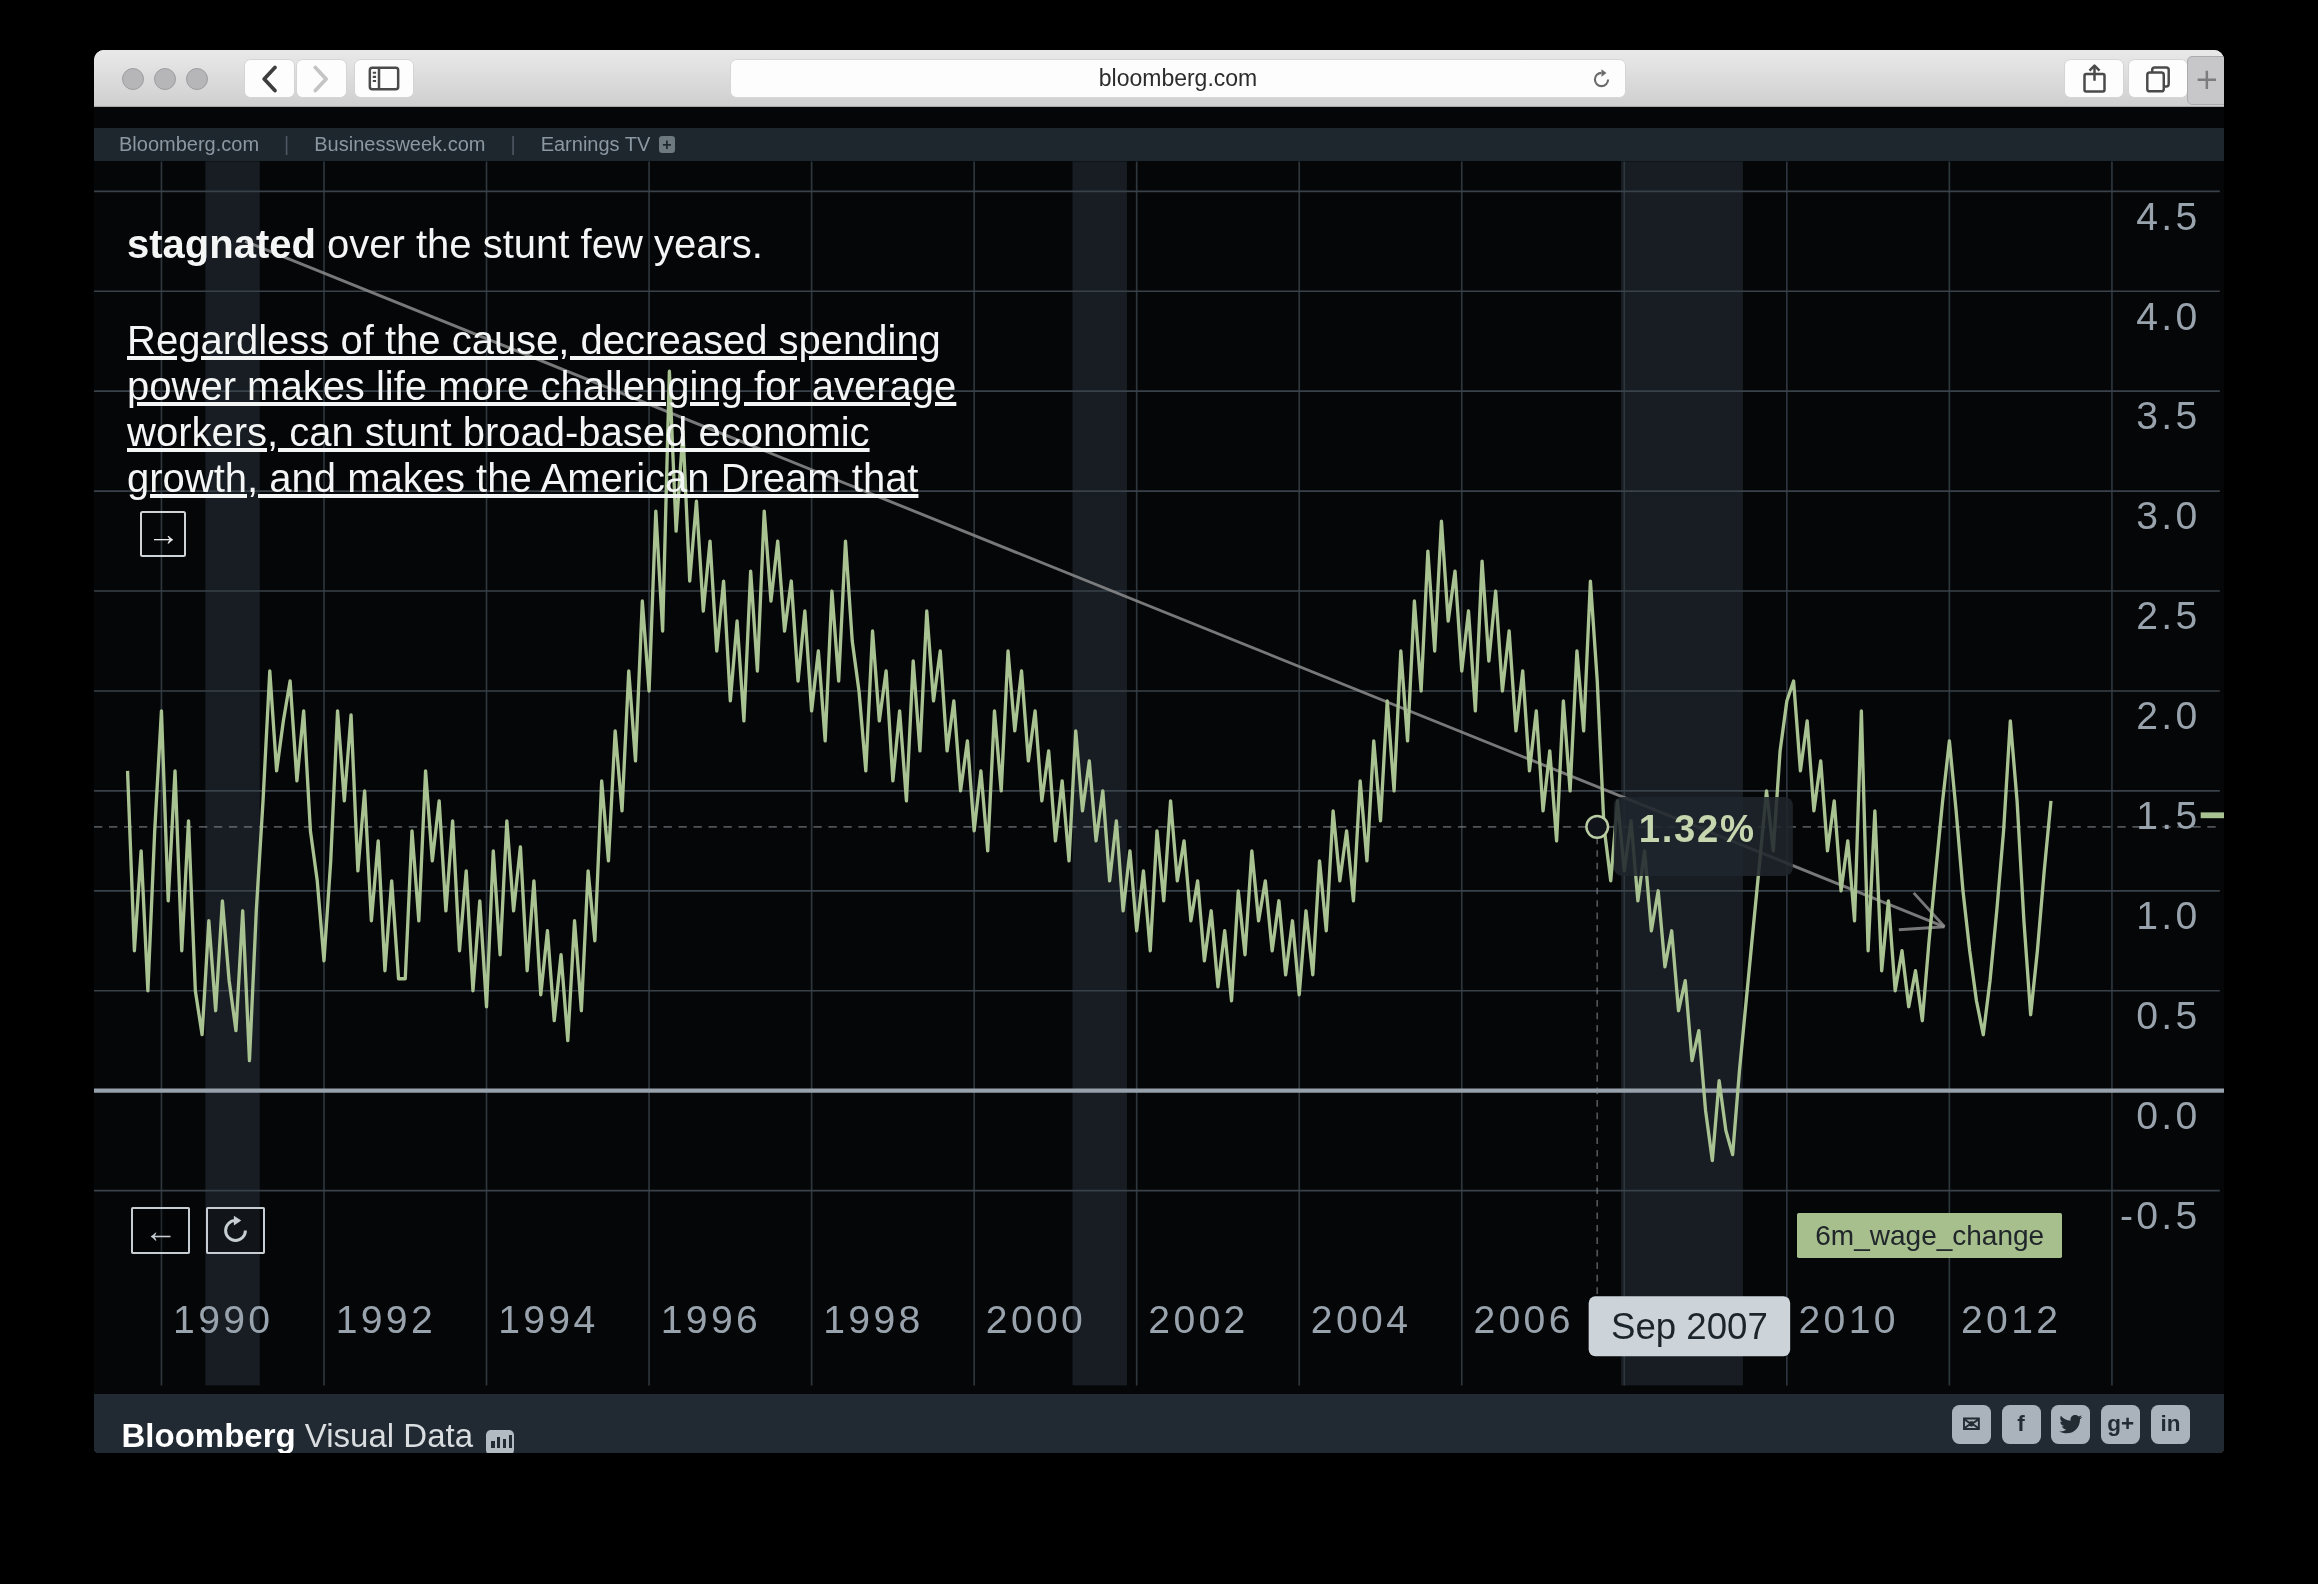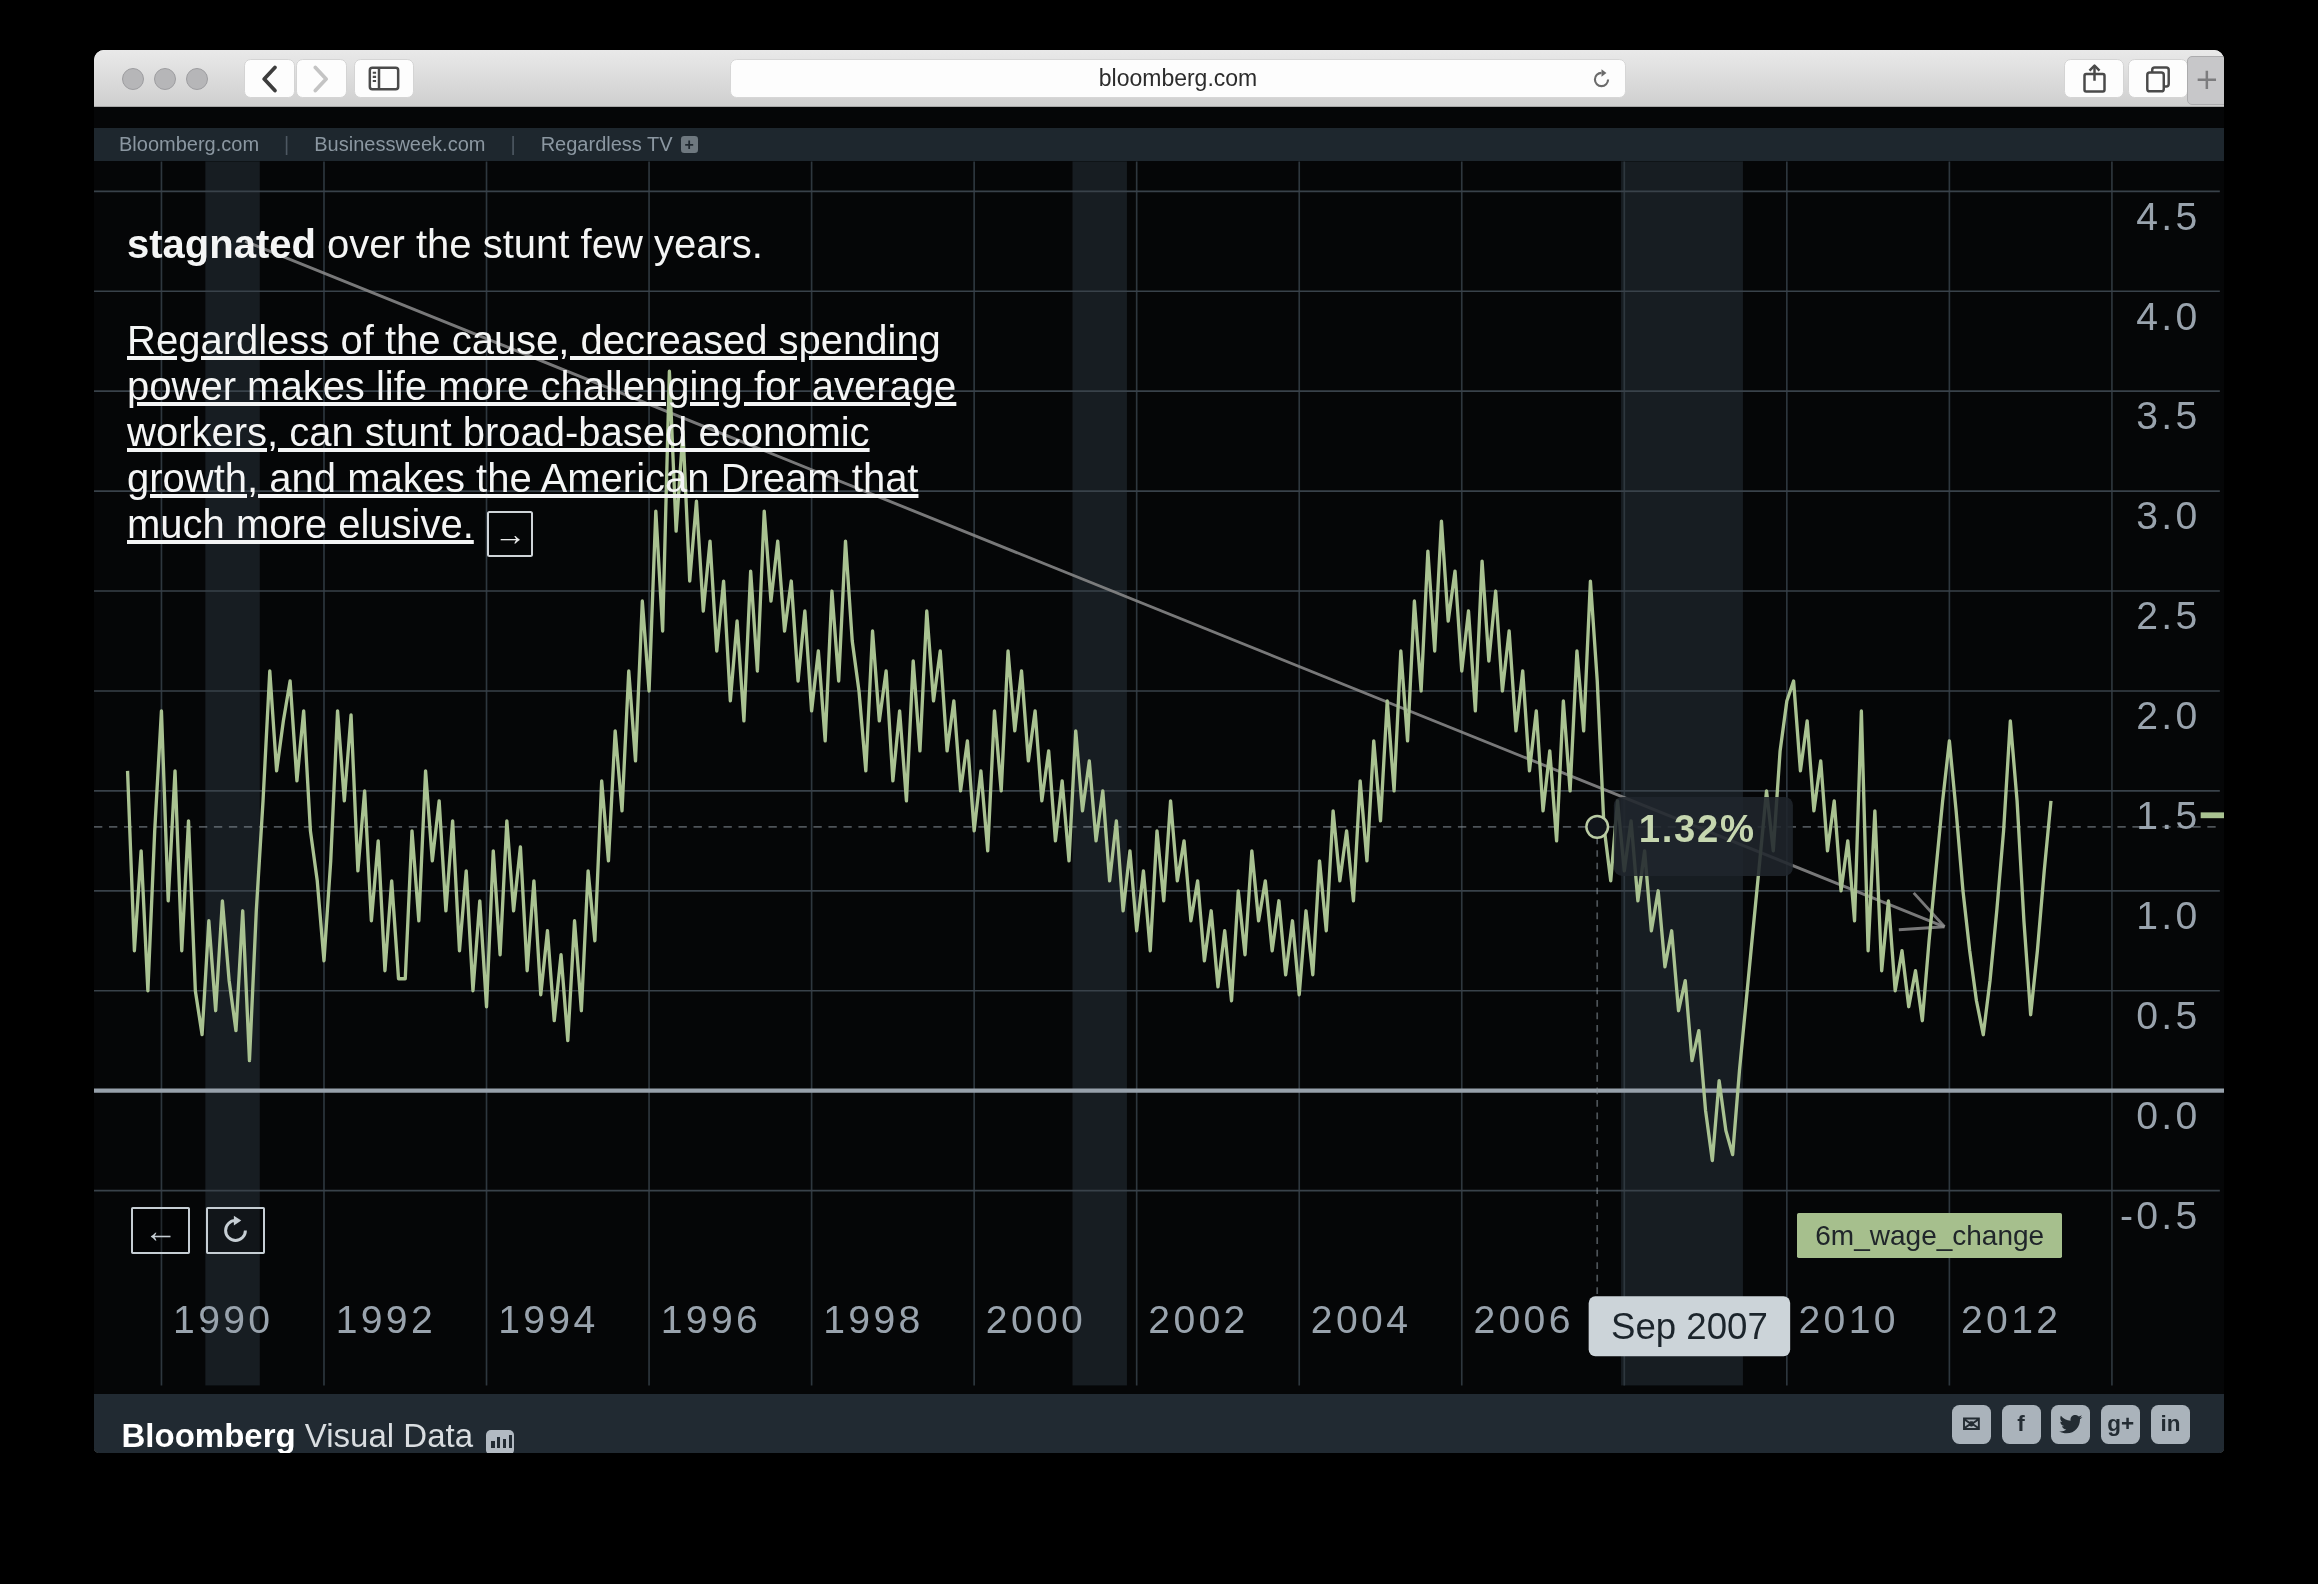--- a/index.html
+++ b/index.html
@@ -186,35 +186,35 @@
         <text x="2242.2" y="1472" font-size="47" fill="#99a3ad" letter-spacing="4">2012</text>
         <rect x="1795" y="1428" width="242" height="72" rx="8" fill="#ccd4d9"></rect>
         <text x="1916" y="1479" font-size="44" fill="#1c252c" text-anchor="middle">Sep 2007</text>
       </svg>
 
     <div id="bbg-nav">
       <span class="navitem">Bloomberg.com</span>
       <span class="sep">|</span>
       <span class="navitem">Businessweek.com</span>
       <span class="sep">|</span>
-      <span class="navitem">Regardless TV</span>
+      <span class="navitem">Earnings TV</span>
       <span id="tv-plus">+</span>
     </div>
 
     <div id="story">
       <div class="para1">
         <div><b>stagnated</b><span> over the stunt few years.</span></div>
       </div>
       <div class="para2">
         <div class="preline">Regardless of the cause, decreased spending
 power makes life more challenging for average
 workers, can stunt broad-based economic
 growth, and makes the American Dream that</div>
         <div>
-          <span>much more elusive.</span><span id="next-box">
+          <span id="next-box">
               <span>→</span>
             </span>
         </div>
       </div>
     </div>
 
     <div id="legend-badge">6m_wage_change</div>
 
     <div id="btn-back-chart" class="navsq">
       <span>←</span>

